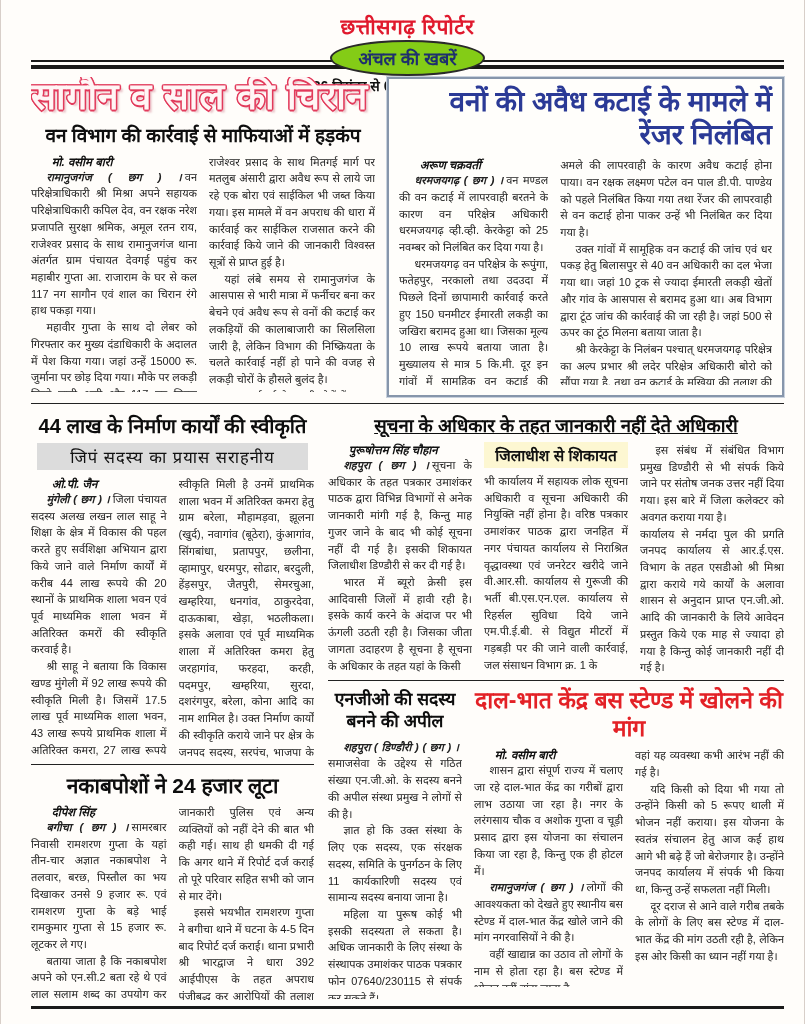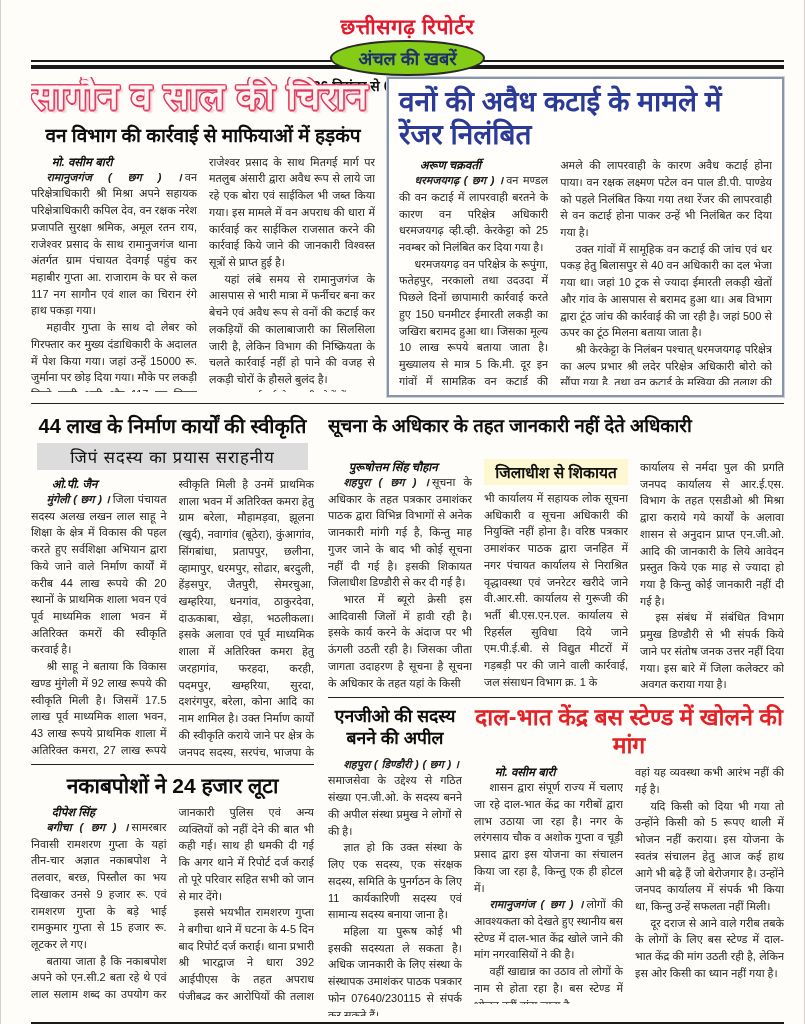--- a/index.html
+++ b/index.html
@@ -45,41 +45,41 @@
     font-size:37px; font-weight:800; text-align:center; line-height:1.1;
     color:#fff5f5; letter-spacing:1px; white-space:nowrap;
     text-shadow:-1.5px 0 #e23a5b,1.5px 0 #e23a5b,0 -1.5px #e23a5b,0 1.5px #e23a5b,
                 -1px -1px #e23a5b,1px -1px #e23a5b,-1px 1px #e23a5b,1px 1px #e23a5b,
                  3px 3px 2px rgba(170,30,60,.25);
   }
   .a-sagaun h2{ font-size:19px; font-weight:bold; color:#0e0e0e; text-align:center; margin:4px 0 6px; }
   .a-sagaun .cols{ height:238px; }
 
   .a-ranger{ flex:1; border:2px solid #8796ab; outline:1px solid #c9d2de; padding:6px 10px 4px; background:#fffefb; }
-  .hl-blue{ font-size:28px; font-weight:800; color:#2b3a96; text-align:left; line-height:1.18; margin-bottom:6px; }
+  .hl-blue{ font-size:28px; font-weight:800; color:#2b3a96; text-align:right; line-height:1.18; margin-bottom:6px; }
   .a-ranger .cols{ height:228px; }
   .a-ranger .col.narrow{ flex:0 0 40%; }
   .a-ranger .col.wide{ flex:1; }
 
   
   .strips{ display:flex; gap:14px; margin-top:8px; }
   .strip-left{ width:283px; flex:none; }
   .strip-right{ flex:1; }
 
   .a-lakh .hl-black{ font-size:20px; font-weight:800; color:#0d0d0d; text-align:center; white-space:nowrap; overflow:hidden; }
   .subhead-gray{
     background:#dcdcdc; font-size:16.5px; font-weight:normal; color:#111;
     text-align:center; padding:2px 0; margin:4px 6px 6px; letter-spacing:1px;
   }
   .a-lakh .cols{ height:282px; }
 
   .a-nakab .hl-black{ font-size:21px; font-weight:800; color:#0d0d0d; text-align:center; white-space:nowrap; overflow:hidden; margin-bottom:5px; }
   .a-nakab .cols{ height:196px; }
 
-  .a-suchna .hl-black{ font-size:18.5px; font-weight:800; color:#0d0d0d; text-align:left; white-space:nowrap; overflow:hidden; margin-bottom:22px; }
+  .a-suchna .hl-black{ font-size:18.5px; font-weight:800; color:#0d0d0d; text-align:center; white-space:nowrap; overflow:hidden; margin-bottom:5px;text-decoration:underline; }
   .a-suchna .cols{ height:232px; }
   .subhead-yellow{
     background:#fdf7d2; font-size:15.5px; font-weight:bold; color:#111;
     text-align:center; padding:2px 2px; margin-bottom:5px; white-space:nowrap; overflow:hidden;
   }
 
   .row-bottom{ display:flex; gap:12px; height:312px; overflow:hidden; }
   .a-ngo{ flex:0 0 134px; }
   .a-ngo h1{ font-size:17.5px; font-weight:800; color:#0d0d0d; text-align:center; line-height:1.25; margin:2px 0 6px; }
   .a-dal{ flex:1; }
@@ -186,22 +186,22 @@
           <div class="col">
             <p class="byline">पुरूषोत्तम सिंह चौहान</p>
             <p class="body"><span class="dl">शहपुरा ( छग ) ।</span><span>सूचना के अधिकार के तहत पत्रकार उमाशंकर पाठक द्वारा विभिन्न विभागों से अनेक जानकारी मांगी गई है, किन्तु माह गुजर जाने के बाद भी कोई सूचना नहीं दी गई है। इसकी शिकायत जिलाधीश डिण्डौरी से कर दी गई है।</span></p>
             <p class="body">भारत में ब्यूरो क्रेसी इस आदिवासी जिलों में हावी रही है। इसके कार्य करने के अंदाज पर भी ऊंगली उठती रही है। जिसका जीता जागता उदाहरण है सूचना है सूचना के अधिकार के तहत यहां के किसी</p>
           </div>
           <div class="col">
             <div class="subhead-yellow">जिलाधीश से शिकायत</div>
             <p class="body cont">भी कार्यालय में सहायक लोक सूचना अधिकारी व सूचना अधिकारी की नियुक्ति नहीं होना है। वरिष्ठ पत्रकार उमाशंकर पाठक द्वारा जनहित में नगर पंचायत कार्यालय से निराश्रित वृद्धावस्था एवं जनरेटर खरीदे जाने वी.आर.सी. कार्यालय से गुरूजी की भर्ती बी.एस.एन.एल. कार्यालय से रिहर्सल सुविधा दिये जाने एम.पी.ई.बी. से विद्युत मीटरों में गड़बड़ी पर की जाने वाली कार्रवाई, जल संसाधन विभाग क्र. 1 के</p>
           </div>
           <div class="col">
+            <p class="body">इस संबंध में संबंधित विभाग प्रमुख डिण्डौरी से भी संपर्क किये जाने पर संतोष जनक उत्तर नहीं दिया गया। इस बारे में जिला कलेक्टर को अवगत कराया गया है।</p>
             <p class="body cont">कार्यालय से नर्मदा पुल की प्रगति जनपद कार्यालय से आर.ई.एस. विभाग के तहत एसडीओ श्री मिश्रा द्वारा कराये गये कार्यों के अलावा शासन से अनुदान प्राप्त एन.जी.ओ. आदि की जानकारी के लिये आवेदन प्रस्तुत किये एक माह से ज्यादा हो गया है किन्तु कोई जानकारी नहीं दी गई है।</p>
-            <p class="body">इस संबंध में संबंधित विभाग प्रमुख डिण्डौरी से भी संपर्क किये जाने पर संतोष जनक उत्तर नहीं दिया गया। इस बारे में जिला कलेक्टर को अवगत कराया गया है।</p>
           </div>
         </div>
       </article>
 
       <div class="hr-thin"></div>
 
       <div class="row-bottom">
         <article class="a-ngo">
           <h1>एनजीओ की सदस्य बनने की अपील</h1>
           <p class="body"><span class="dl">शहपुरा ( डिण्डौरी ) ( छग ) ।</span><span>समाजसेवा के उद्देश्य से गठित संख्या एन.जी.ओ. के सदस्य बनने की अपील संस्था प्रमुख ने लोगों से की है।</span></p>

